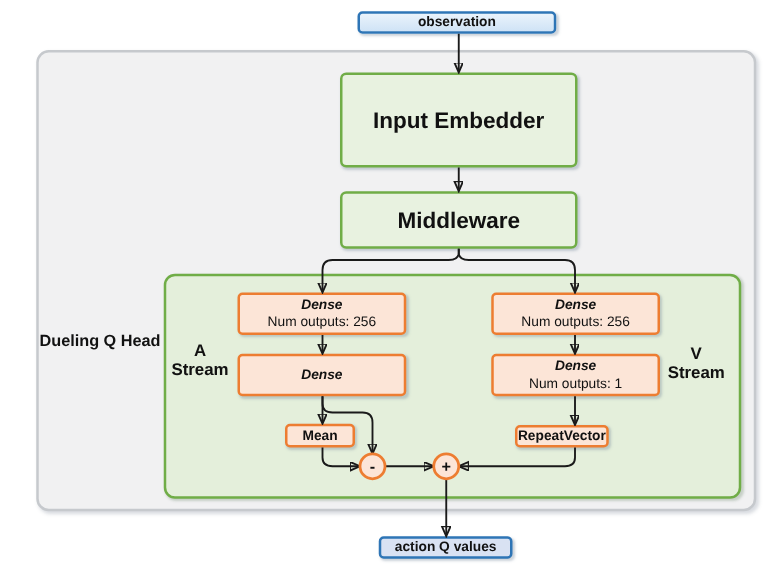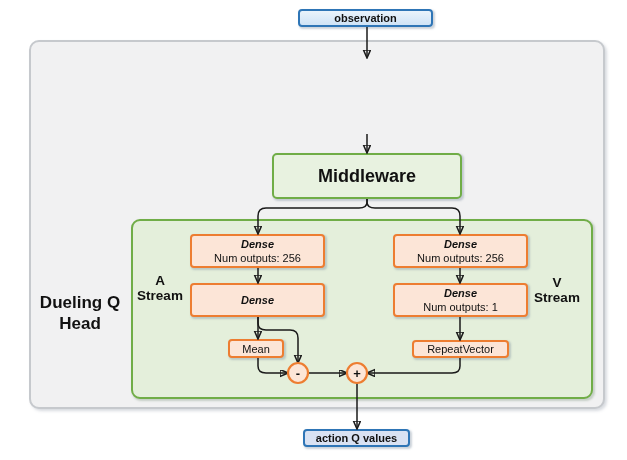--- a/index.html
+++ b/index.html
@@ -35,38 +35,38 @@
   .blue-node.grayish { background:#d9e2f3; }
   .green-node {
     background:#e8f2e0; border:2px solid #70ad47; border-radius:5px;
     font-weight:bold; font-size:18px;
   }
   .orange-node {
     background:#fce5d7; border:2px solid #ed7d31; border-radius:4px;
     font-size:11px; line-height:14px;
   }
   .orange-node .title { font-weight:bold;font-style:italic; }
-  .orange-node.small { font-weight:normal; }
+  .orange-node.small { font-weight:bold; }
 
   
-  .observation   { left:298px; top:9px;   width:135px; height:18px;text-align:center; }
+  .observation   { left:286px; top:9px;   width:159px; height:18px;text-align:center; }
   .input-embedder{ left:272px; top:58px;  width:190px; height:76px; }
   .middleware    { left:272px; top:153px; width:190px; height:46px; }
   .dense-a1      { left:190px; top:234px; width:135px; height:34px; }
   .dense-a2      { left:190px; top:283px; width:135px; height:34px; }
   .mean          { left:228px; top:339px; width:56px;  height:19px; }
   .dense-v1      { left:393px; top:234px; width:135px; height:34px; }
   .dense-v2      { left:393px; top:283px; width:135px; height:34px; }
-  .repeat-vector { left:412px; top:340px; width:97px;  height:18px;text-align:center; }
+  .repeat-vector { left:412px; top:340px; width:75px;  height:18px;text-align:center; }
   .action-q      { left:303px; top:429px; width:107px; height:18px; }
 
   
   .head-label {
-    left:28px; top:292px; width:104px; text-align:center;
-    font-weight:bold; font-size:17px; line-height:21px; color:#111;
+    left:28px; top:262px; width:104px; text-align:center;
+    font-weight:bold; font-size:13px; line-height:21px; color:#111;
   }
   .stream-label {
     width:52px; text-align:center; font-weight:bold; font-size:13.5px; line-height:15px;
   }
   .a-stream { left:134px; top:273px; }
   .v-stream { left:531px; top:275px; }
 
   svg.wires { position:absolute; left:0; top:0; width:627px; height:460px; pointer-events:none; }
   svg.wires path { fill:none; stroke:#1a1a1a; stroke-width:1.5; }
   svg.wires circle { fill:#fce5d7; stroke:#ed7d31; stroke-width:2.2; }
@@ -82,20 +82,23 @@
   <div class="abs dueling-box"></div>
 
   <div class="abs head-label">Dueling Q Head</div>
   <div class="abs stream-label a-stream">A Stream</div>
   <div class="abs stream-label v-stream">V Stream</div>
 
   <div class="abs node blue-node observation">
     <span>observation</span>
   </div>
 
+  <div class="abs node green-node input-embedder">
+    <span>Input Embedder</span>
+  </div>
 
   <div class="abs node green-node middleware">
     <span>Middleware</span>
   </div>
 
   <div class="abs node orange-node dense-a1">
     <span class="title">Dense</span>
     <span>Num outputs: 256</span>
   </div>
 

